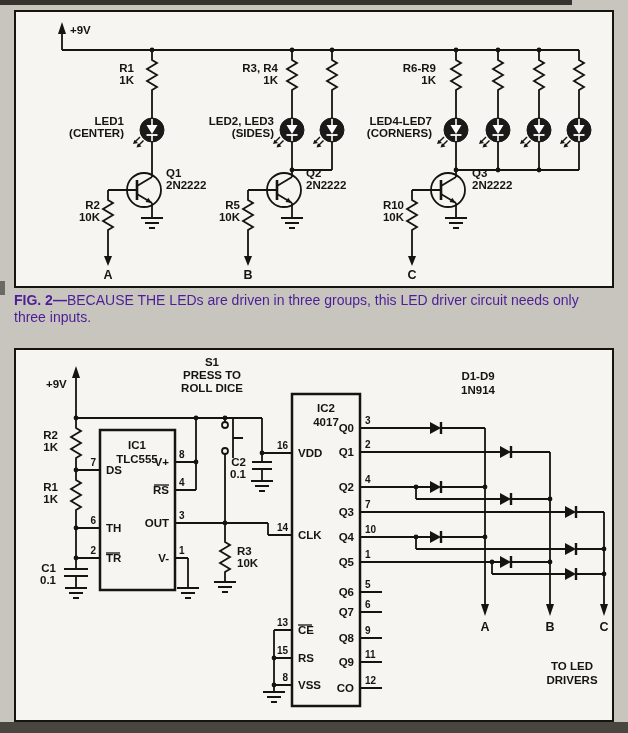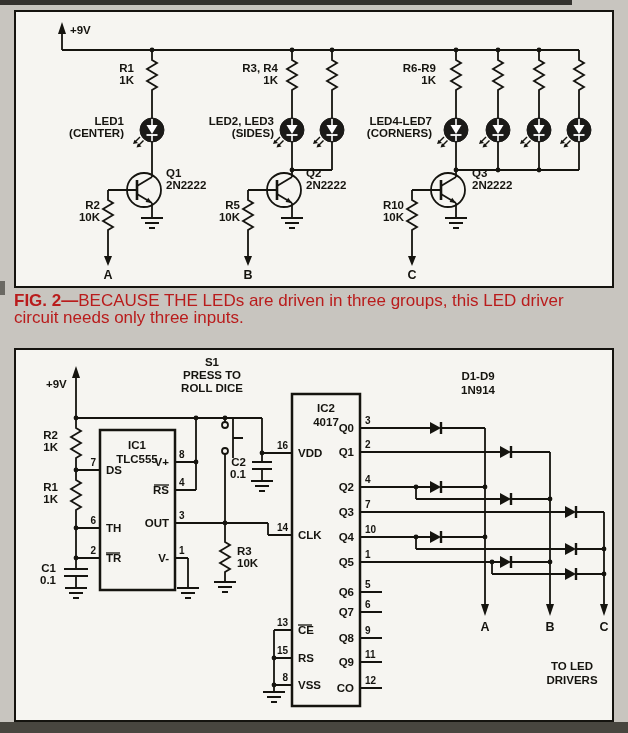--- a/index.html
+++ b/index.html
@@ -1,21 +1,21 @@
 <!DOCTYPE html>
 <html><head>
 <meta charset="utf-8">
 <style>
   *{box-sizing:border-box}
   html,body{margin:0;padding:0}
   body{width:628px;height:733px;position:relative;background:#c8c5bf;font-family:"Liberation Sans",sans-serif;overflow:hidden}
   .panel{position:absolute;background:#f6f5f1;border:2px solid #15140f}
   #panel-fig2{left:14px;top:10px;width:600px;height:278px}
   #panel-fig3{left:14px;top:348px;width:600px;height:374px}
-  .caption{position:absolute;left:14px;top:292px;width:598px;margin:0;font-size:17px;line-height:17px;color:#b91c1c;font-weight:400}
+  .caption{position:absolute;left:14px;top:292px;width:598px;margin:0;font-size:14px;line-height:17px;color:#4c1d95;font-weight:400}
   .caption b{font-weight:700}
   .strip{position:absolute}
   #strip-top{left:0;top:0;width:572px;height:5px;background:#35332f}
   #strip-bottom{left:0;top:722px;width:628px;height:11px;background:#48463f}
   #edge-mark{left:0;top:281px;width:5px;height:14px;background:#6b6963}
   svg{display:block}
   svg text{font-family:"Liberation Sans",sans-serif;font-weight:bold;fill:#15140f;font-size:11.5px}
   svg text.sm{font-size:10px}
   svg text.lg{font-size:12.5px}
   svg text.mid{text-anchor:middle}

